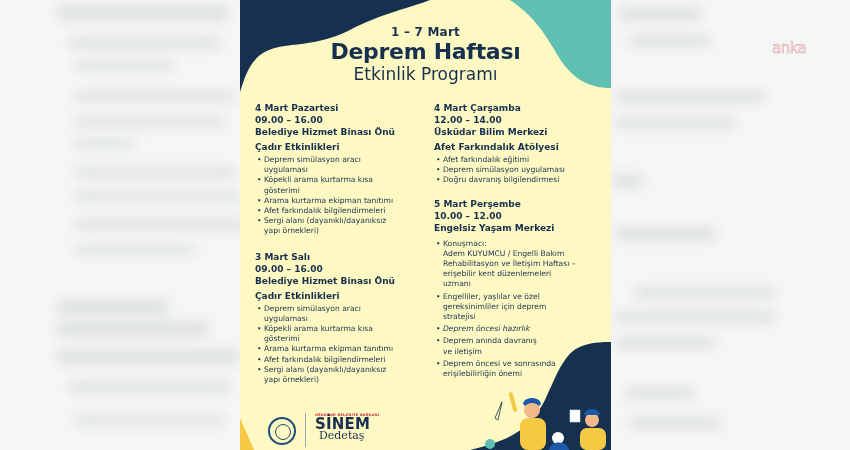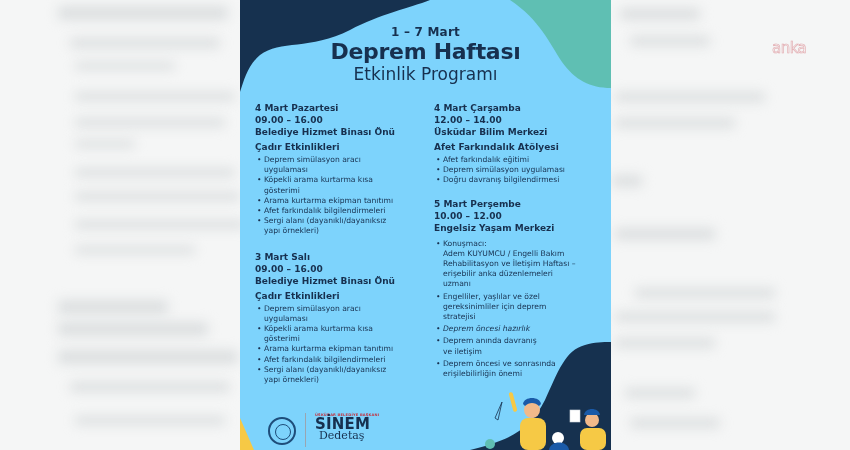--- a/index.html
+++ b/index.html
@@ -7,21 +7,21 @@
     body { font-family: "DejaVu Sans", "Liberation Sans", sans-serif; position: relative; }
 
     
     .bg { position: absolute; inset: 0; background: #f5f6f6; overflow: hidden; }
     .bg-blur { position: absolute; filter: blur(6px); background: #dcdfe0; border-radius: 3px; }
 
     .watermark { position: absolute; left: 772px; top: 39px; font-size: 15px; letter-spacing: -0.5px;
       color: transparent; -webkit-text-stroke: 0.6px #e2a8ad; font-family: "DejaVu Sans", sans-serif; }
 
     
-    .poster { position: absolute; left: 240px; top: 0; width: 371px; height: 450px; background: #7dd3fc; overflow: hidden; }
+    .poster { position: absolute; left: 240px; top: 0; width: 371px; height: 450px; background: #fef9c3; overflow: hidden; }
     .shape { position: absolute; }
 
     .head { position: absolute; left: 0; top: 25px; width: 100%; text-align: center; color: #17304f; }
     .head .dates { font-size: 12px; font-weight: bold; letter-spacing: 0.2px; }
     .head .title { font-size: 22px; font-weight: bold; margin-top: 0px; letter-spacing: -0.3px; }
     .head .subtitle { font-size: 17px; font-weight: normal; margin-top: 0px; }
 
     .col { position: absolute; color: #17304f; }
     .col.left { left: 15px; top: 102px; width: 175px; }
     .col.right { left: 194px; top: 102px; width: 172px; }
@@ -142,21 +142,21 @@
         <li><span>Afet farkındalık eğitimi</span></li>
         <li><span>Deprem simülasyon uygulaması</span></li>
         <li><span>Doğru davranış bilgilendirmesi</span></li>
       </ul>
     </div>
     <div class="event" style="margin-top:12px;">
       <div class="line-b">5 Mart Perşembe</div>
       <div class="line-b">10.00 – 12.00</div>
       <div class="line-b">Engelsiz Yaşam Merkezi</div>
       <ul style="margin-top:5px;">
-        <li><span>Konuşmacı:</span><span class="cont">Adem KUYUMCU  / Engelli Bakım</span><span class="cont">Rehabilitasyon ve İletişim Haftası –</span><span class="cont">erişebilir anka düzenlemeleri</span><span class="cont">uzmanı</span></li>
+        <li><span>Konuşmacı:</span><span class="cont">Adem KUYUMCU  / Engelli Bakım</span><span class="cont">Rehabilitasyon ve İletişim Haftası –</span><span class="cont">erişebilir kent düzenlemeleri</span><span class="cont">uzmanı</span></li>
         <li style="margin-top:2px;"><span>Engelliler, yaşlılar ve özel</span><span class="cont">gereksinimliler için deprem</span><span class="cont">stratejisi</span></li>
         <li style="margin-top:2px;font-style:italic;"><span>Deprem öncesi hazırlık</span></li>
         <li style="margin-top:2px;"><span>Deprem anında davranış</span><span class="cont">ve iletişim</span></li>
         <li style="margin-top:2px;"><span>Deprem öncesi ve sonrasında</span><span class="cont">erişilebilirliğin önemi</span></li>
       </ul>
     </div>
   </div>
 
   <div class="logo-area">
     <div class="seal"></div>

